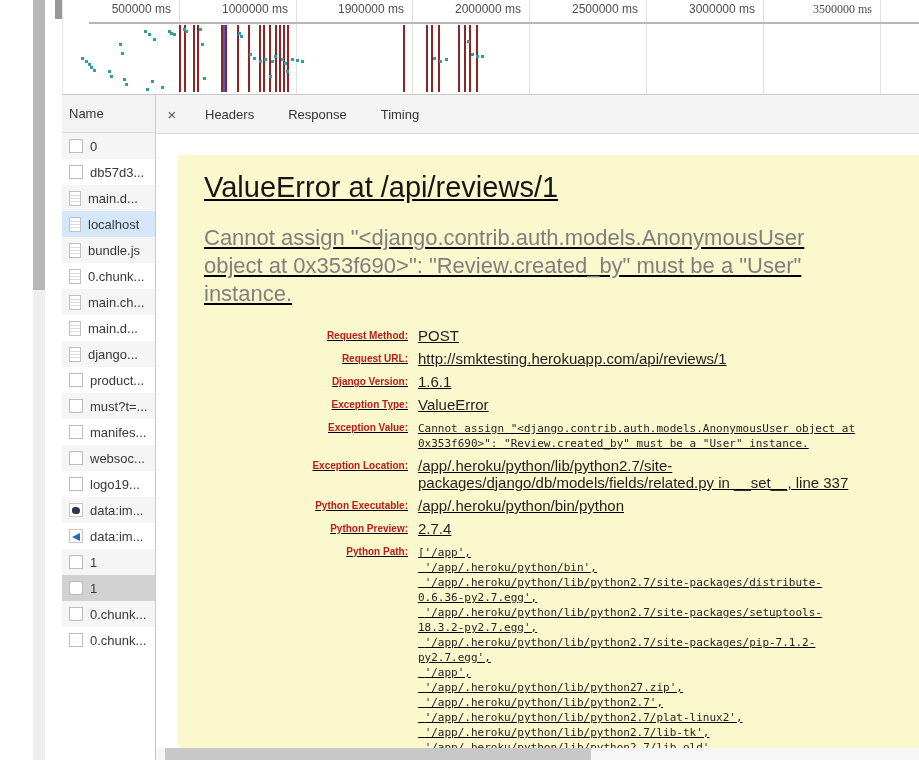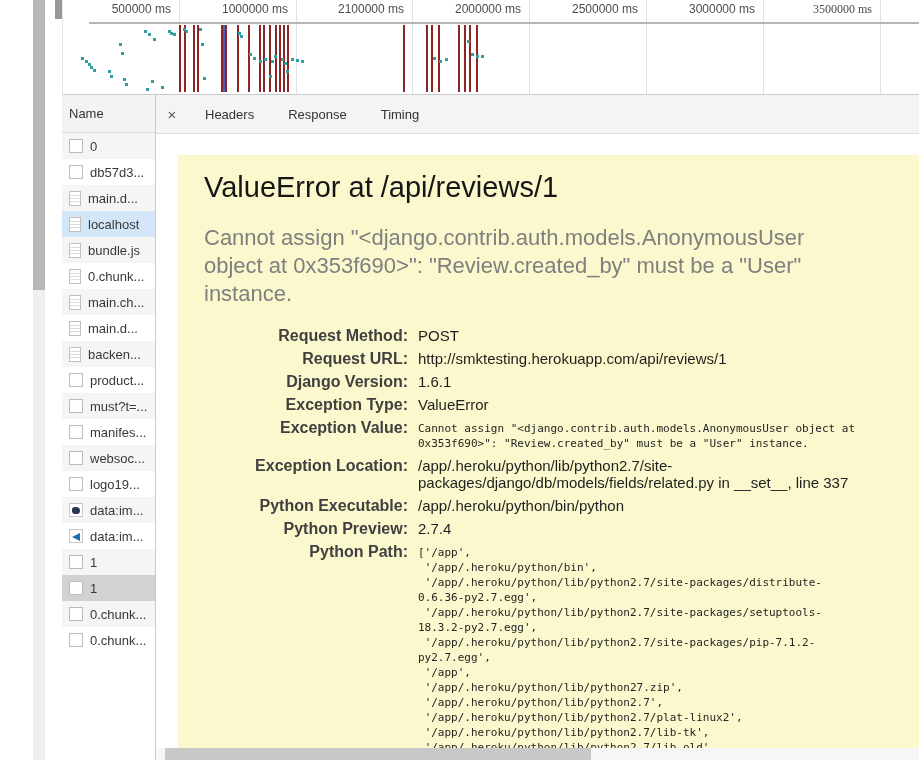--- a/index.html
+++ b/index.html
@@ -68,31 +68,31 @@
   .tab {
     padding:0 17px; display:flex; align-items:center; font-size:13px; color:#333; cursor:pointer;
     box-sizing:border-box;
   }
   .tab.active { background:#e9e9e9; box-shadow:inset 0 -3px 0 #3583d5; }
 
   
   .content { position:absolute; left:156px; top:134px; width:763px; height:626px; background:#fff; }
   .django-error {
     position:absolute; left:22px; top:21px; right:0; bottom:0;
-    background:#fbf8cd; padding:16px 0 0 26px; box-sizing:border-box; overflow:hidden;
+    background:#fbf8cd; padding:16px 0 0 26px; box-sizing:border-box; overflow:hidden;text-decoration:underline;
   }
   .err-title { margin:0 0 20px 0; font-size:29px; font-weight:400; color:#161616; }
   .err-subtitle {
     margin:0 0 16px 0; font-size:22px; font-weight:400; color:#7f7f7f;
     line-height:28px; white-space:pre-wrap; max-width:700px;
   }
   table.meta { border-collapse:collapse; }
   table.meta th {
     width:204px; min-width:204px; text-align:right; vertical-align:top;
-    font-size:16px; font-weight:bold; color:#404040; padding:3px 0; line-height:17px; white-space:nowrap;
+    font-size:10px; font-weight:bold; color:#b91c1c; padding:3px 0; line-height:17px; white-space:nowrap;
   }
   table.meta td {
     padding:3px 0 3px 10px; vertical-align:top; font-size:15px; color:#1f1f1f;
     line-height:17px; white-space:pre-wrap; max-width:501px;
   }
   table.meta td.mono {
     font-family:"DejaVu Sans Mono", monospace; font-size:11px; line-height:15px; padding-top:5px; color:#252525;
   }
 
   
@@ -108,21 +108,21 @@
     <div class="v-scroll-thumb"></div>
   </div>
   <div class="mini-scroll-thumb"></div>
 
   <div class="timeline" id="timeline">
       <div class="gridline" style="left: 116px;"></div>
       <div class="tick-label" style="right: 749px;">500000 ms</div>
       <div class="gridline" style="left: 233px;"></div>
       <div class="tick-label" style="right: 632px;">1000000 ms</div>
       <div class="gridline" style="left: 349px;"></div>
-      <div class="tick-label" style="right: 516px;">2100000 ms</div>
+      <div class="tick-label" style="right: 516px;">1900000 ms</div>
       <div class="gridline" style="left: 466px;"></div>
       <div class="tick-label" style="right: 399px;">2000000 ms</div>
       <div class="gridline" style="left: 583px;"></div>
       <div class="tick-label" style="right: 282px;">2500000 ms</div>
       <div class="gridline" style="left: 700px;"></div>
       <div class="tick-label" style="right: 165px;">3000000 ms</div>
       <div class="gridline" style="left: 817px;"></div>
       <div class="tick-label" style="right: 48px; font-family: Liberation Serif, serif;">3500000 ms</div>
       <div class="hrule"></div>
       <div class="tl-bar" style="left: 116px; background: rgb(143, 36, 36);"></div>
@@ -228,21 +228,21 @@
         <div class="req-row striped">
           <span class="ic ic-doc"></span>
           <span class="req-label">main.ch...</span>
         </div>
         <div class="req-row">
           <span class="ic ic-doc"></span>
           <span class="req-label">main.d...</span>
         </div>
         <div class="req-row striped">
           <span class="ic ic-doc"></span>
-          <span class="req-label">backen...</span>
+          <span class="req-label">django...</span>
         </div>
         <div class="req-row">
           <span class="ic ic-plain"></span>
           <span class="req-label">product...</span>
         </div>
         <div class="req-row striped">
           <span class="ic ic-plain"></span>
           <span class="req-label">must?t=...</span>
         </div>
         <div class="req-row">

